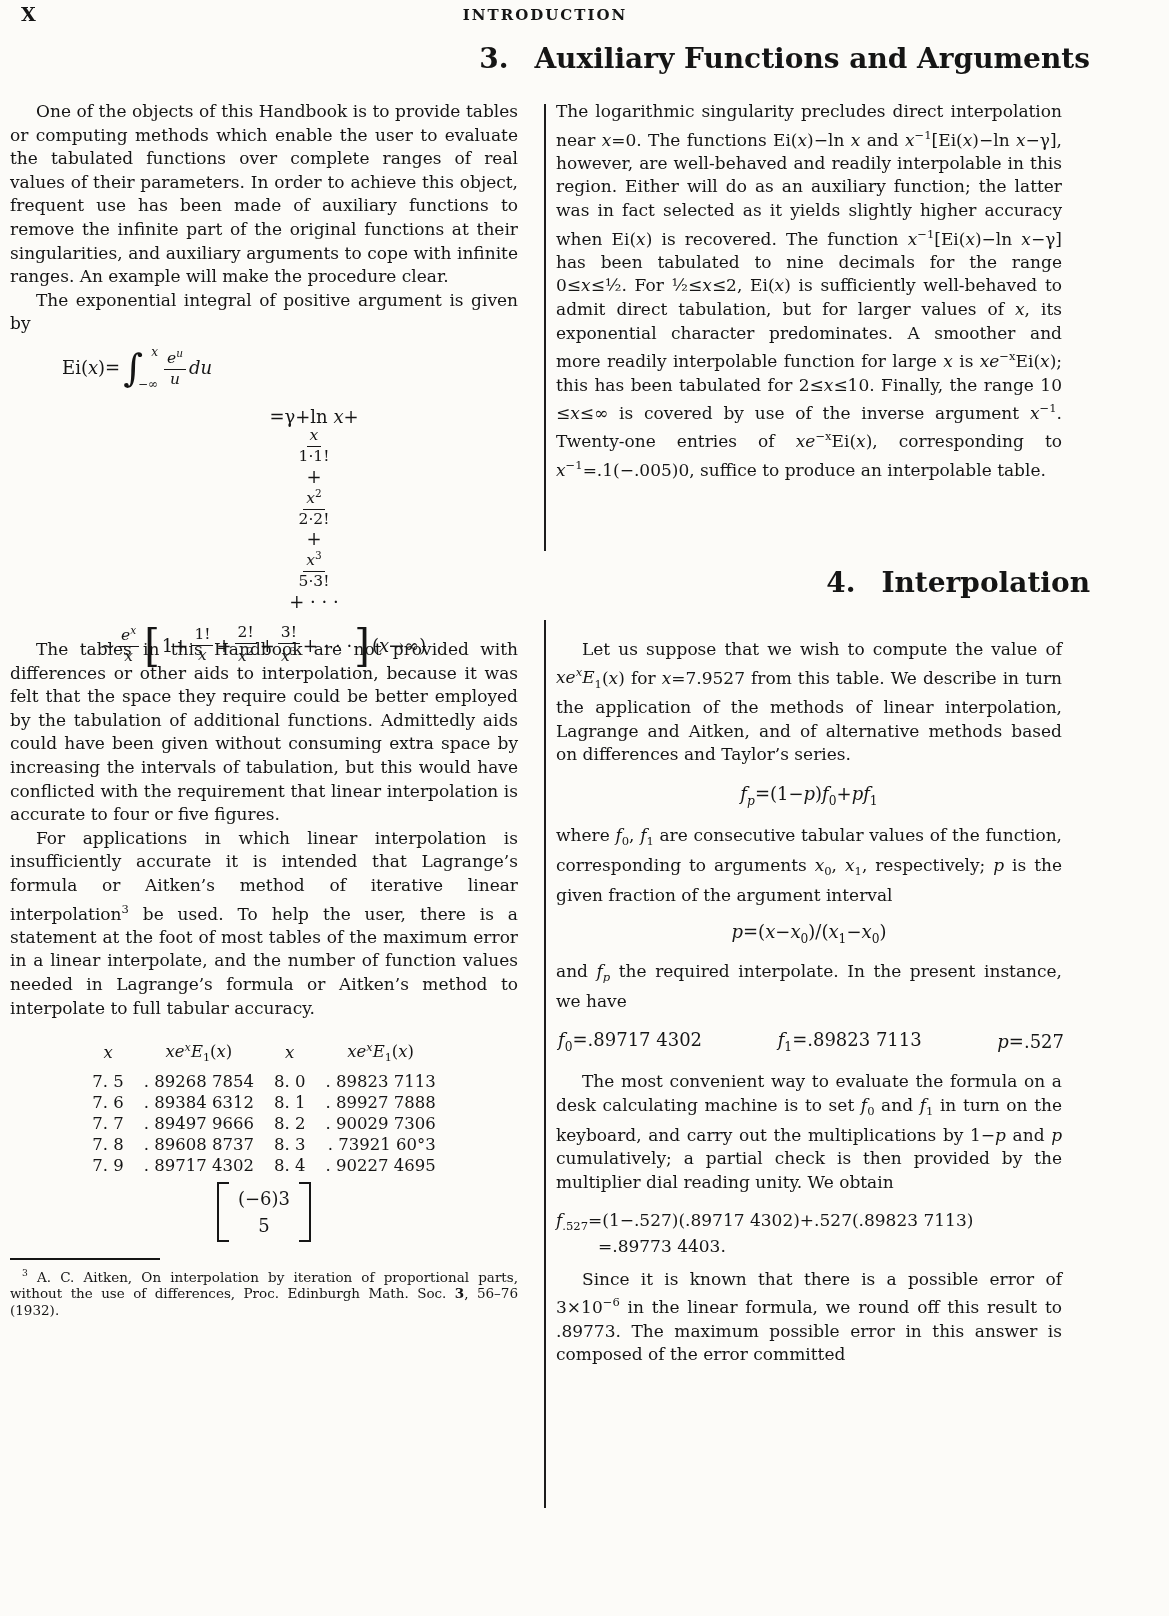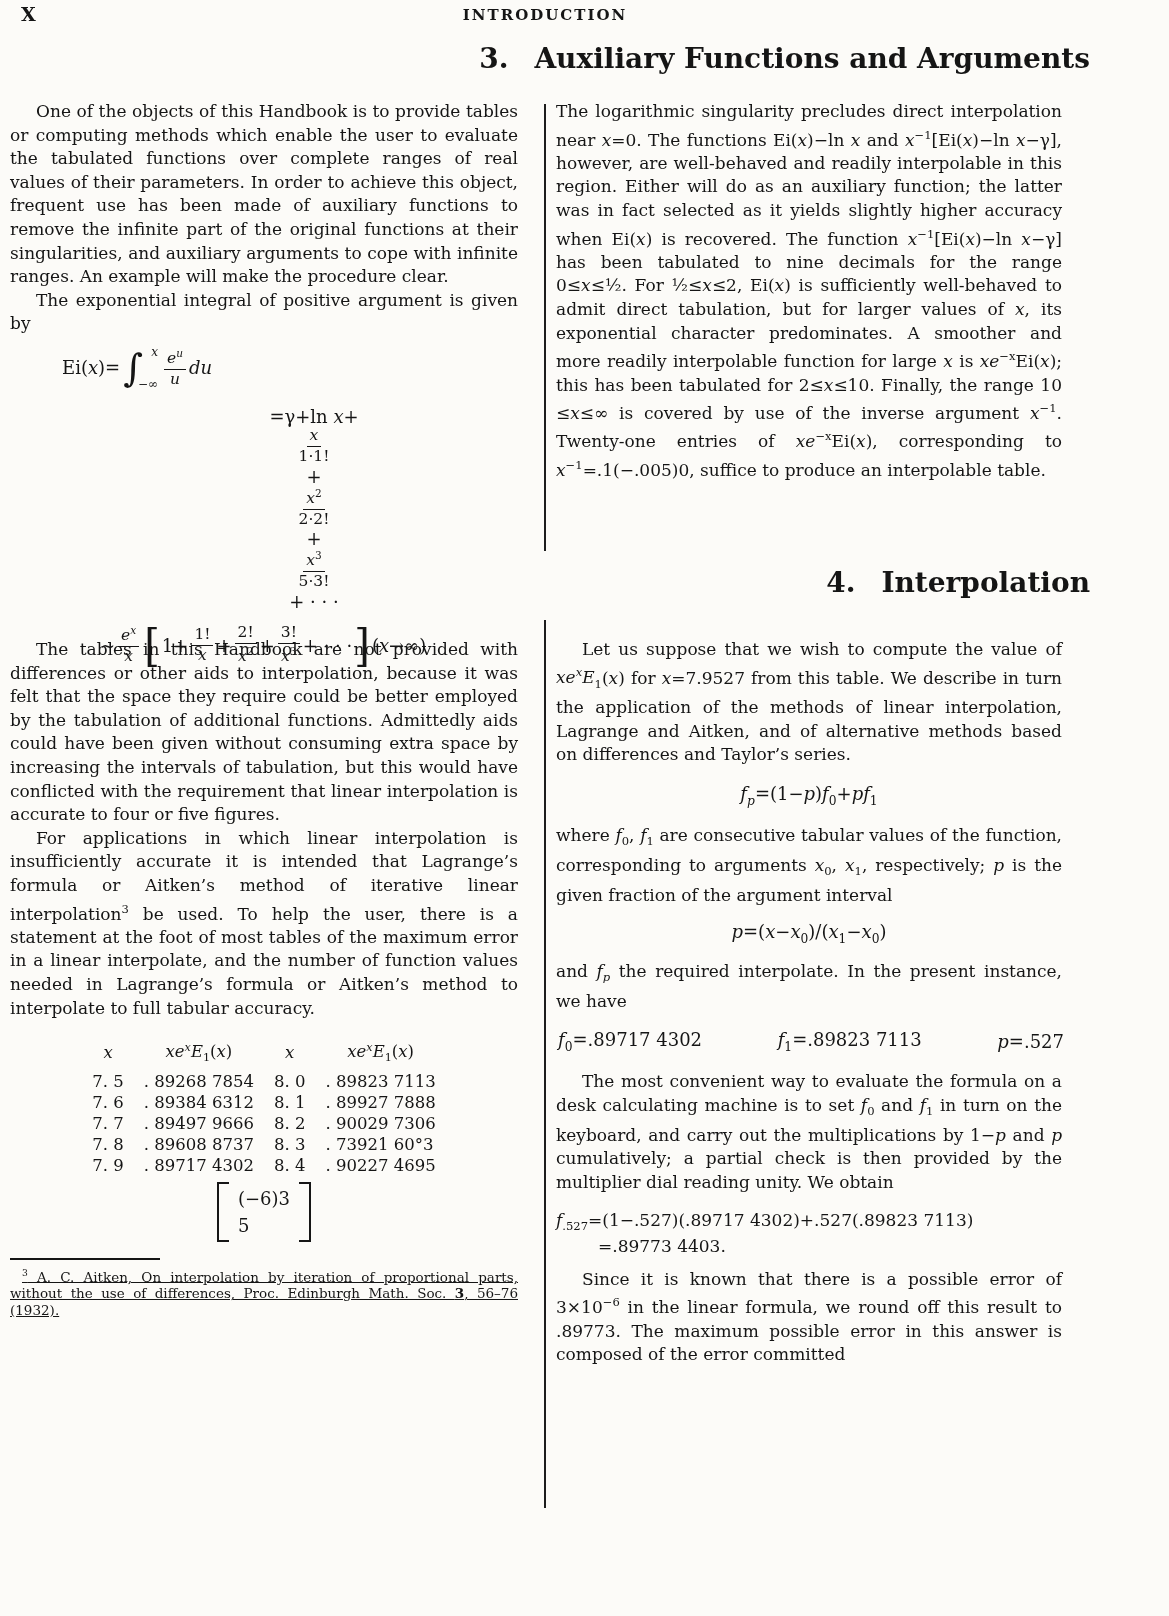--- a/index.html
+++ b/index.html
@@ -33,31 +33,31 @@
   .ilim{display:inline-flex;flex-direction:column;justify-content:space-between;height:44px;
     font-size:12px;line-height:1;margin-left:1px;}
   .isup{align-self:flex-end;}
   .isub{align-self:flex-start;margin-left:-6px;}
   .bigb{font-size:40px;line-height:0.8;transform:scaleY(1.12);margin:0 2px;font-weight:normal;}
   
   .extract{margin:16px auto 4px;border-collapse:collapse;font-size:16.5px;line-height:21px;}
   .extract th{font-weight:normal;text-align:center;padding:0 10px 3px;}
   .extract td{padding:0 10px;}
   .extract td.xc{text-align:center;}
-  .extract td.vc{text-align:left;}
+  .extract td.vc{text-align:right;}
   
   .brk-row{display:flex;align-items:stretch;width:fit-content;margin:6px auto 10px;}
   .brk{width:10px;border:2.5px solid #161616;}
   .brk-l{border-right:none;margin-right:7px;}
   .brk-r{border-left:none;margin-left:7px;}
-  .brk-col{display:flex;flex-direction:column;align-items:flex-start;justify-content:space-between;
+  .brk-col{display:flex;flex-direction:column;align-items:center;justify-content:space-between;
     font-size:18px;line-height:1.5;padding:3px 2px;}
   
   .fnrule{width:150px;border-top:2px solid #151515;margin:16px 0 5px;}
-  .footnote{margin:0;font-size:13.5px;line-height:16.8px;text-align:justify;text-indent:12px;text-decoration:underline;}
+  .footnote{margin:0;font-size:13.5px;line-height:16.8px;text-align:justify;text-indent:12px;}
   sup{font-size:68%;}
   sub{font-size:68%;}
 </style>
 </head>
 <body>
 
 <div class="page">
 
   <div class="hdr-x">X</div>
   <div class="running-head">INTRODUCTION</div>

